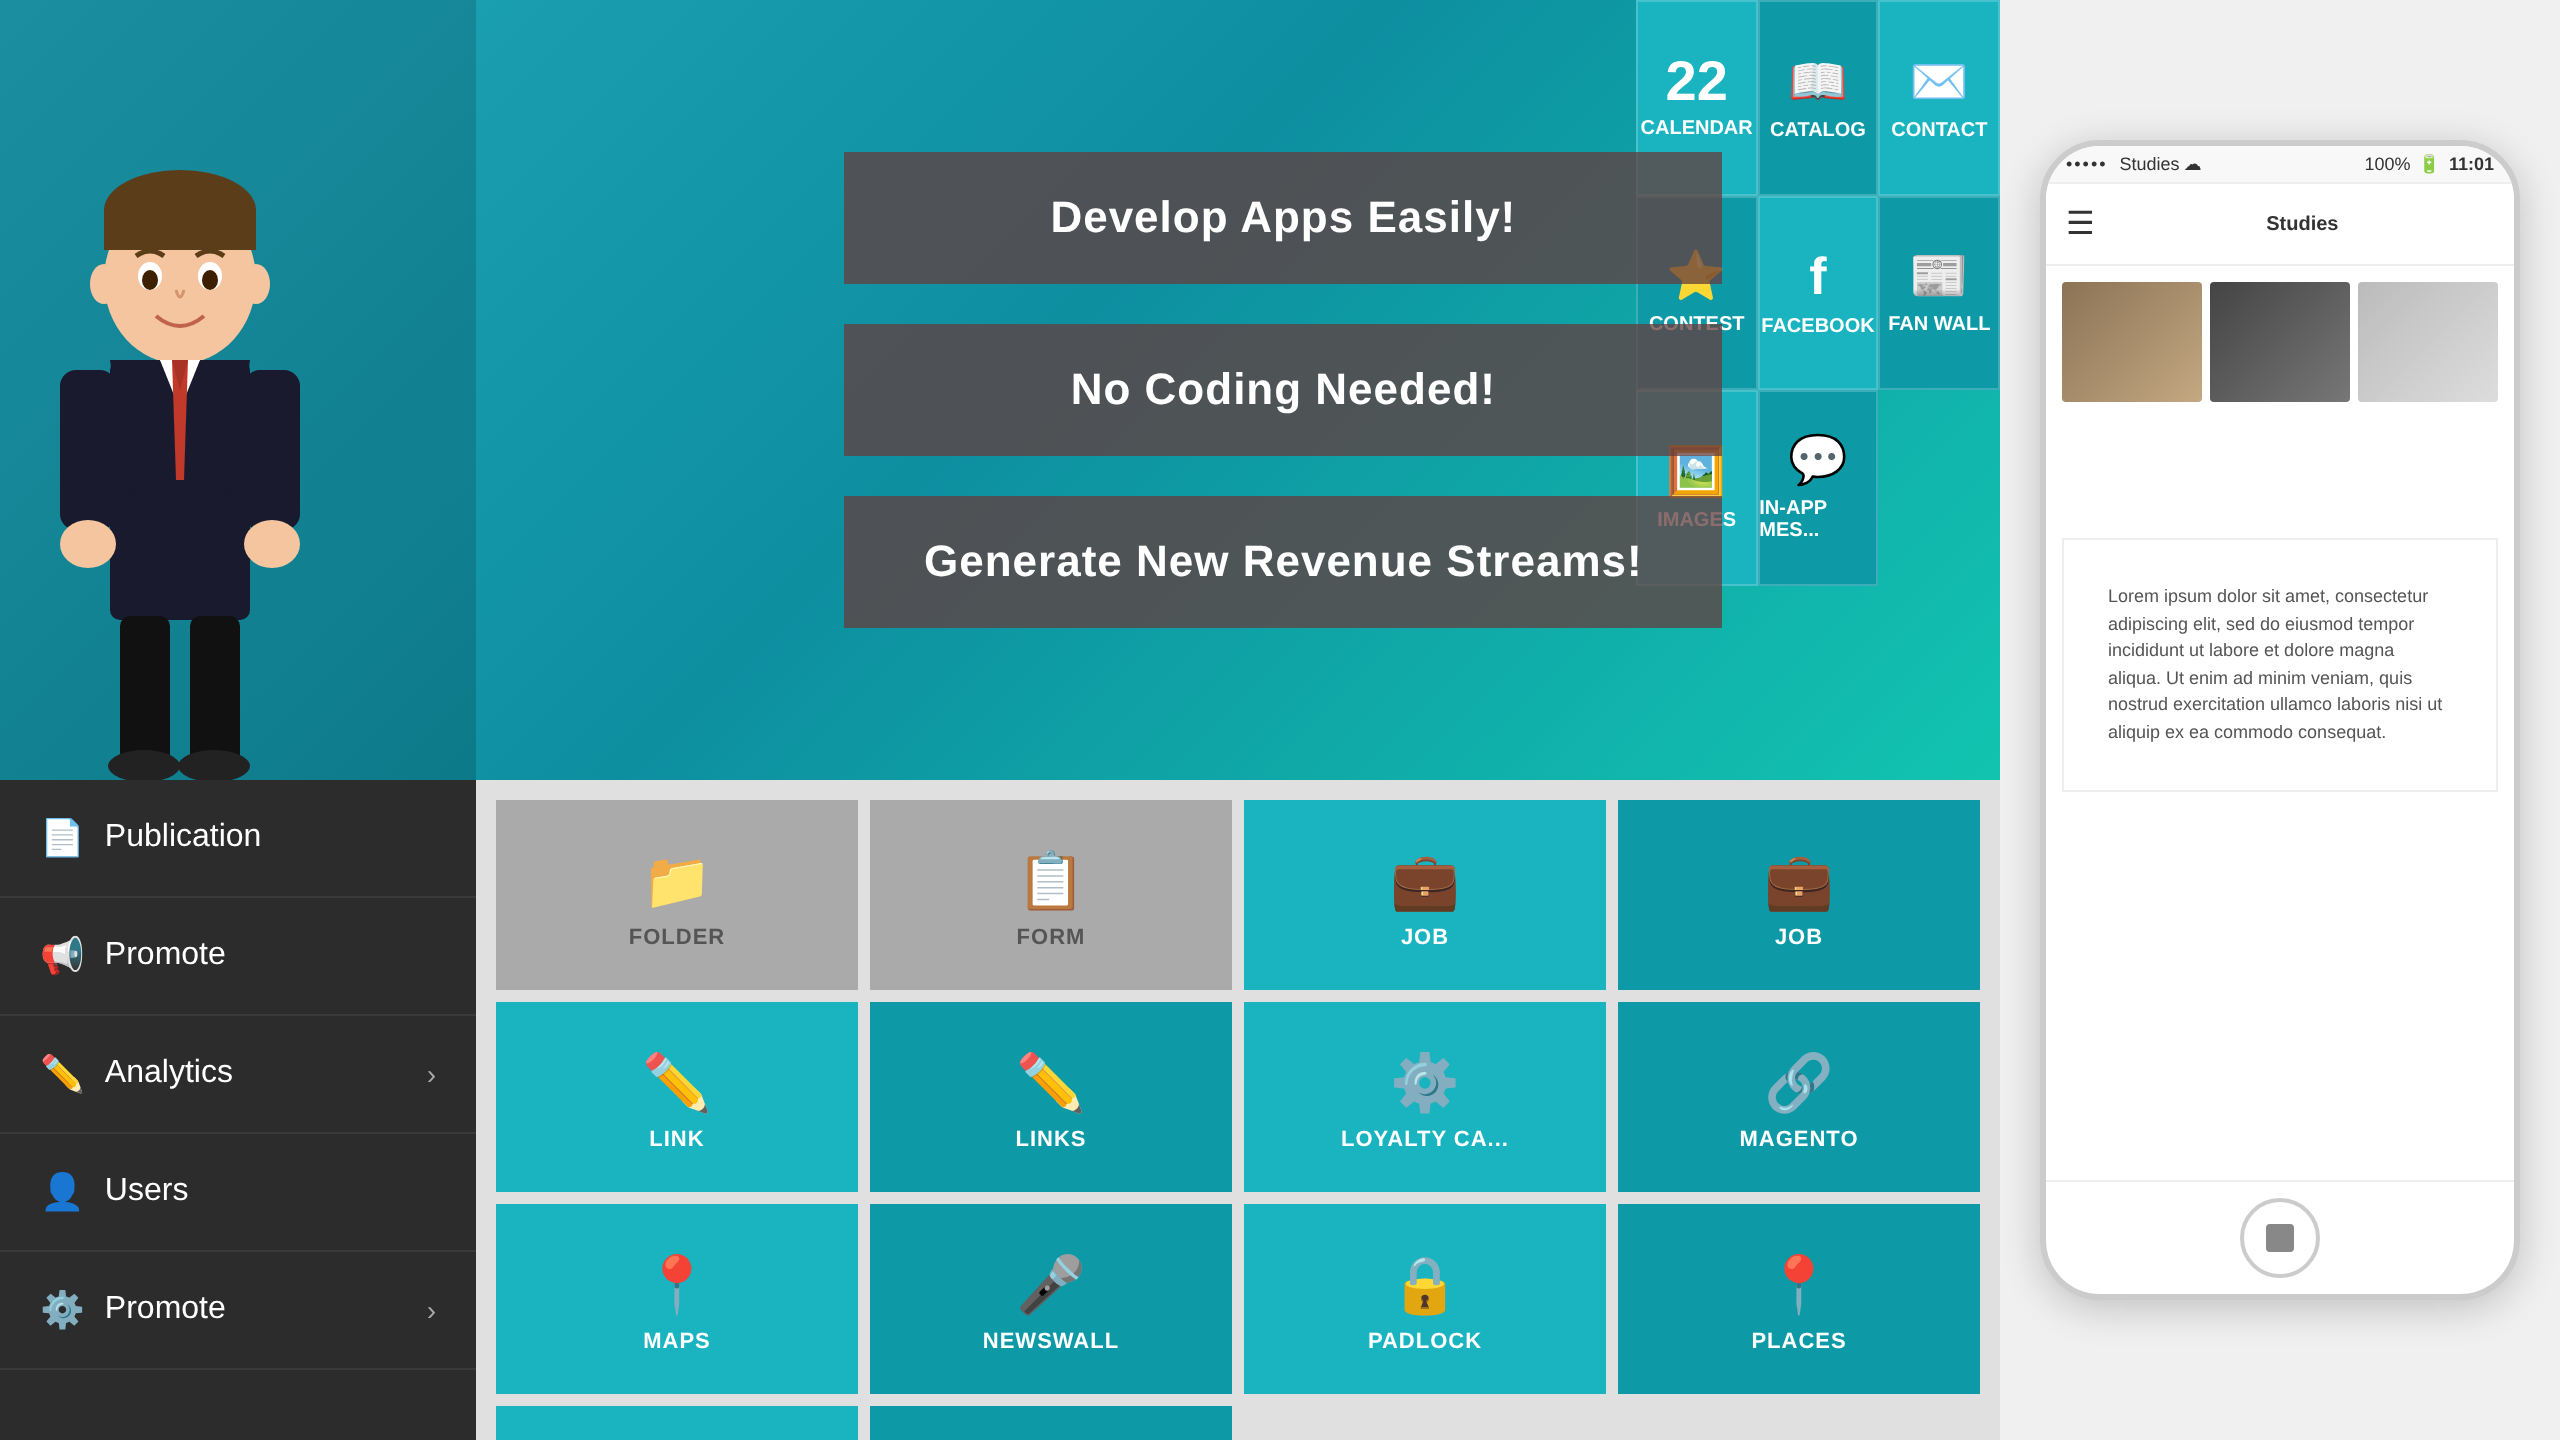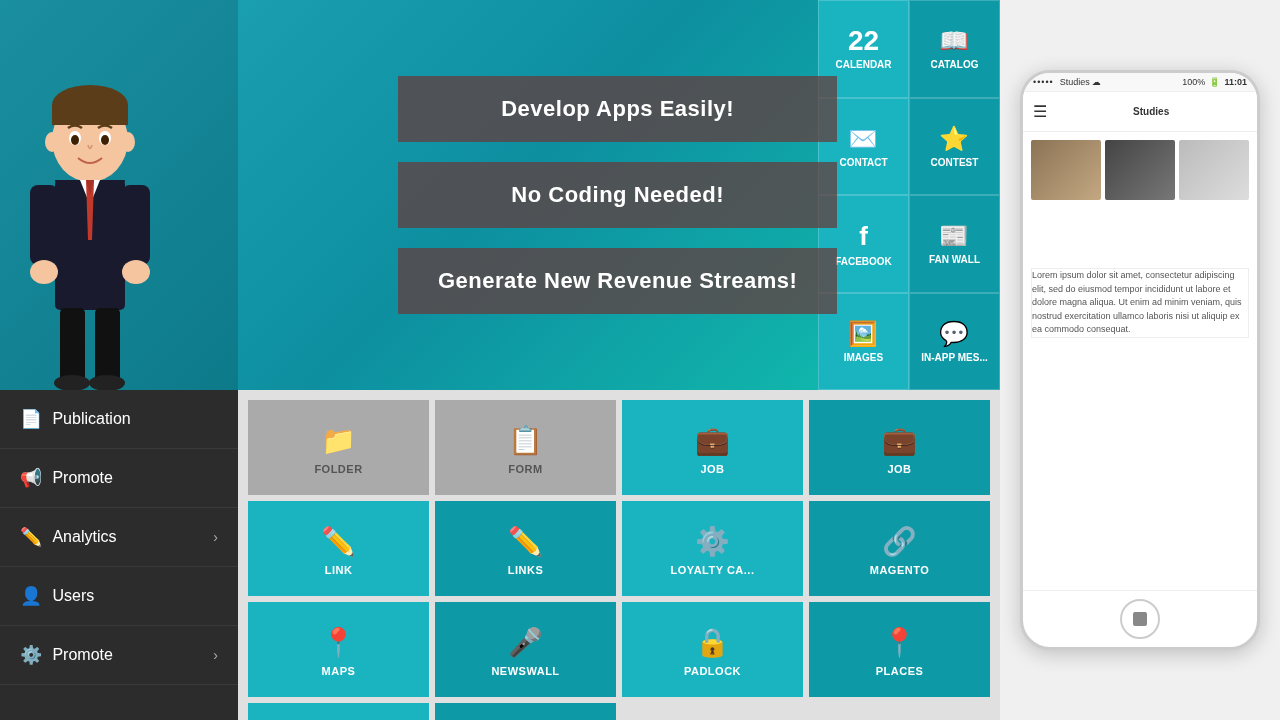--- a/index.html
+++ b/index.html
@@ -78,31 +78,32 @@
     .banner-btn {
       background: rgba(100, 60, 60, 0.75);
       color: #fff;
       font-size: 22px;
       font-weight: bold;
       padding: 20px 40px;
       border: none;
       cursor: default;
       font-family: Arial, sans-serif;
       letter-spacing: 0.5px;
+      margin-left: 24px;
     }
 
     
     .modules-grid-overlay {
       position: absolute;
       right: 0;
       top: 0;
       height: 390px;
       width: 182px;
       display: grid;
-      grid-template-columns: 1fr 1fr;
+      grid-template-columns: 1fr 1fr 1fr;
       grid-template-rows: repeat(4, 1fr);
     }
 
     
     .modules-area {
       flex: 1;
       overflow-y: auto;
       padding: 10px;
       background: #e0e0e0;
     }
@@ -195,21 +196,21 @@
     }
     .hamburger-icon { font-size: 16px; color: #333; }
     .phone-title { font-size: 10px; font-weight: bold; color: #333; flex: 1; text-align: center; }
     .phone-body { flex: 1; overflow-y: auto; padding: 8px; }
     .phone-images { display: flex; gap: 4px; margin-bottom: 8px; height: 60px; }
     .phone-img { flex: 1; background: linear-gradient(135deg, #8B7355, #a0856a); border-radius: 2px; }
     .phone-img:nth-child(2) { background: linear-gradient(135deg, #555, #777); }
     .phone-img:nth-child(3) { background: linear-gradient(135deg, #aaa, #ccc); }
     .phone-text-block {
       background: #fff;
-      padding: 0;
+      padding: 22px;
       font-size: 9px;
       color: #555;
       line-height: 1.5;
       margin-bottom: 8px;
       border: 1px solid #eee;
     }
     .phone-article { display: flex; gap: 8px; align-items: flex-start; }
     .phone-article-img { width: 50px; height: 40px; background: linear-gradient(135deg, #8B7355, #a0856a); flex-shrink: 0; border-radius: 2px; }
     .phone-article-text { font-size: 9px; color: #555; line-height: 1.5; }
     .phone-bottom { padding: 8px; display: flex; justify-content: center; border-top: 1px solid #eee; }

